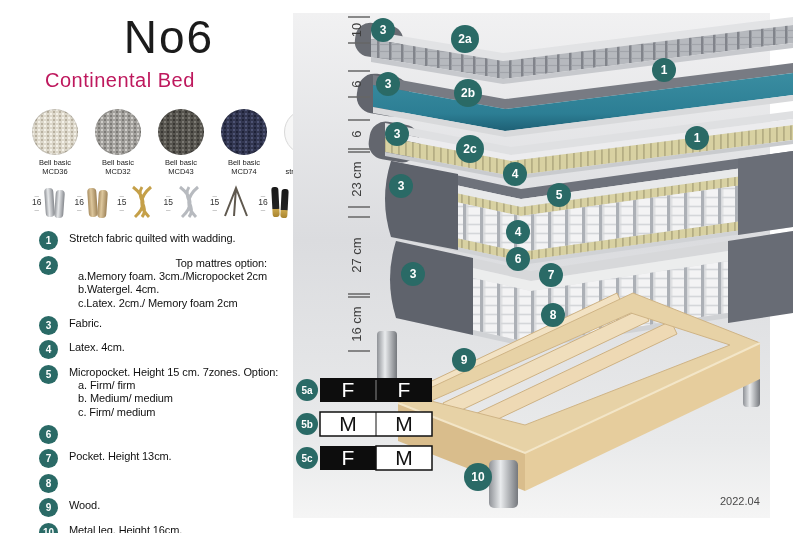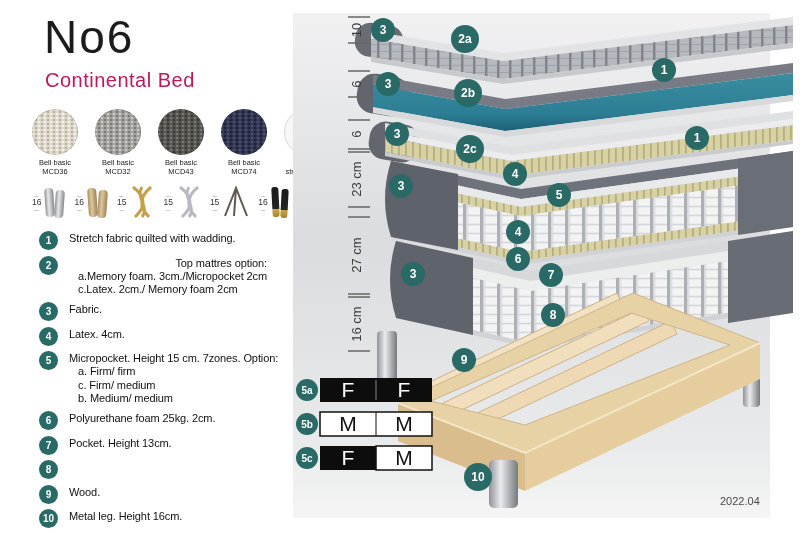--- a/index.html
+++ b/index.html
@@ -1,20 +1,20 @@
 <!DOCTYPE html>
 <html><head>
 <meta charset="utf-8">
 <style>
   html,body{margin:0;padding:0;background:#fff;}
   .page{position:relative;width:800px;height:533px;background:#fff;overflow:hidden;
         font-family:"Liberation Sans", sans-serif;color:#111;}
   
   .left-panel{position:absolute;left:30px;top:14px;width:264px;}
-  .title{font-size:46px;font-weight:300;letter-spacing:2px;color:#1b1b1b;line-height:1;margin-left:14px;}
+  .title{font-size:46px;font-weight:300;letter-spacing:2px;color:#1b1b1b;line-height:1;margin-left:14px;text-align:center;}
   .subtitle{font-size:20px;font-weight:300;letter-spacing:.5px;color:#be185d;margin-left:15px;margin-top:9px;}
   .swatches{display:flex;gap:17px;margin-top:17px;margin-left:2px;}
   .swatch{width:49px;text-align:center;}
   .swatch-circle{width:44px;height:44px;border-radius:50%;margin:0 auto;border:1px solid rgba(0,0,0,.12);}
   .sw0{background-color:#ddd8cb;background-image:radial-gradient(circle,#b9b1a0 28%,transparent 32%),radial-gradient(circle,#f4f1e8 28%,transparent 32%);background-size:6px 4px,6px 4px;background-position:0 0,3px 2px;}
   .sw1{background-color:#a3a19d;background-image:radial-gradient(circle,#7d7b77 28%,transparent 32%),radial-gradient(circle,#cfcdc9 28%,transparent 32%);background-size:6px 4px,6px 4px;background-position:0 0,3px 2px;}
   .sw2{background-color:#57554f;background-image:radial-gradient(circle,#3a3834 28%,transparent 32%),radial-gradient(circle,#7b7973 28%,transparent 32%);background-size:6px 4px,6px 4px;background-position:0 0,3px 2px;}
   .sw3{background-color:#323650;background-image:radial-gradient(circle,#1e2238 28%,transparent 32%),radial-gradient(circle,#4d5374 28%,transparent 32%);background-size:6px 4px,6px 4px;background-position:0 0,3px 2px;}
   .sw4{background:#f7f7f7;border:1px solid #d9d9d9;}
   .swatch-label{font-size:7.5px;line-height:9px;color:#222;margin-top:3px;}
@@ -166,49 +166,47 @@
         <div class="badge-num">1</div>
         <div class="item-body">
             <div class="item-text">Stretch fabric quilted with wadding.</div>
           </div>
       </div>
       <div class="list-item">
         <div class="badge-num">2</div>
         <div class="item-body">
           <div class="item-text">Top mattres option:</div>
           <div class="item-sub">a.Memory foam. 3cm./Micropocket 2cm</div>
+          <div class="item-sub">b.Watergel. 4cm.</div>
           <div class="item-sub">c.Latex. 2cm./ Memory foam 2cm</div>
         </div>
       </div>
       <div class="list-item">
         <div class="badge-num">3</div>
         <div class="item-body">
             <div class="item-text">Fabric.</div>
           </div>
       </div>
       <div class="list-item">
         <div class="badge-num">4</div>
         <div class="item-body">
             <div class="item-text">Latex. 4cm.</div>
           </div>
       </div>
       <div class="list-item">
         <div class="badge-num">5</div>
         <div class="item-body">
           <div class="item-text">Micropocket. Height 15 cm. 7zones. Option:</div>
           <div class="item-sub">a. Firm/ firm</div>
+          <div class="item-sub">b. Medium/ medium</div>
           <div class="item-sub">c. Firm/ medium</div>
-          <div class="item-sub">b. Medium/ medium</div>
         </div>
       </div>
       <div class="list-item">
         <div class="badge-num">6</div>
-        <div class="item-body">
-            <div class="item-text">Polyurethane foam 25kg. 2cm.</div>
-          </div>
       </div>
       <div class="list-item">
         <div class="badge-num">7</div>
         <div class="item-body">
             <div class="item-text">Pocket. Height 13cm.</div>
           </div>
       </div>
       <div class="list-item">
         <div class="badge-num">8</div>
       </div>

